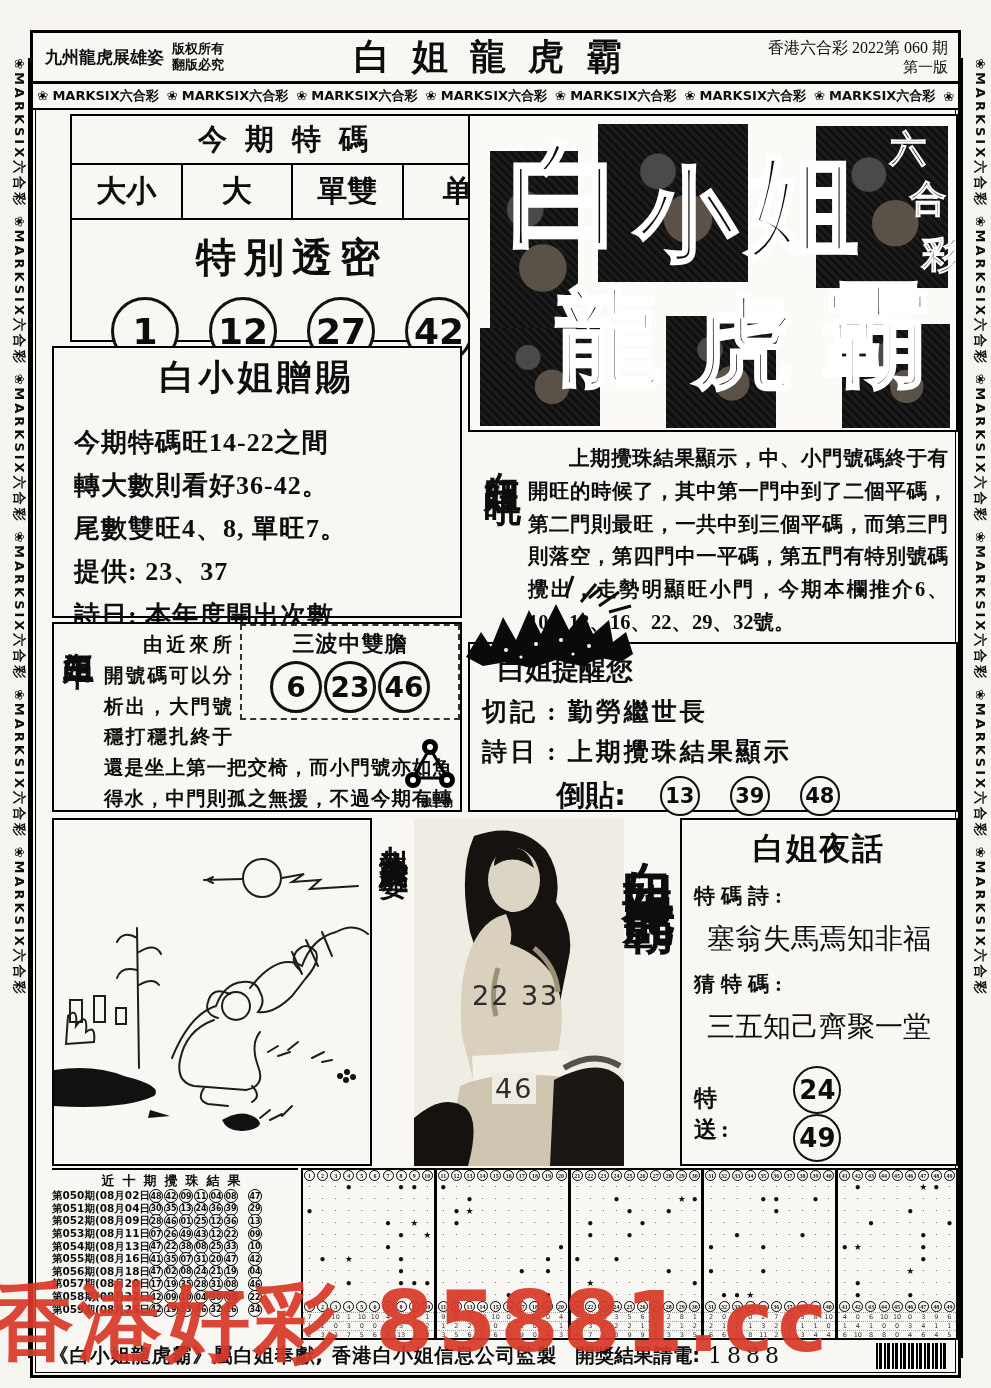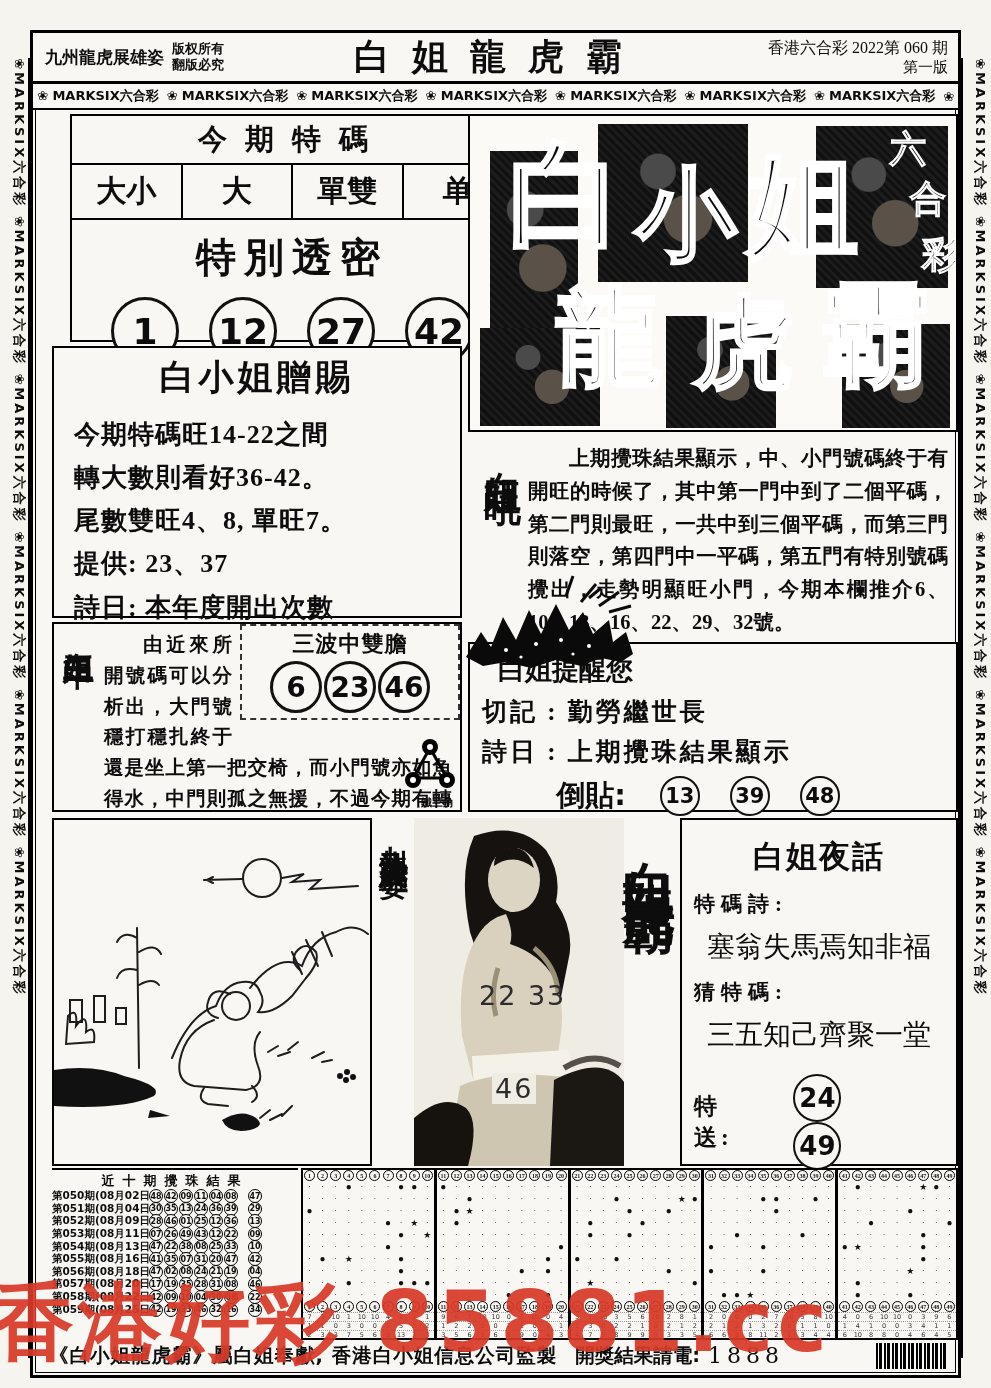--- a/index.html
+++ b/index.html
@@ -43,21 +43,21 @@
   .circ{display:inline-flex;align-items:center;justify-content:center;border:3px solid #111;border-radius:50%;font-weight:bold;font-family:"DejaVu Sans",sans-serif;background:#f8f7f3;}
   
   .sp-title{font-size:29px;font-weight:900;text-align:center;letter-spacing:18px;padding:4px 0 3px 0;border-bottom:2px solid #000;font-family:"DejaVu Sans",sans-serif;}
   .sp-row{display:flex;border-bottom:2px solid #000;}
   .sp-cell{flex:1;text-align:center;font-size:30px;font-weight:900;padding:6px 0;font-family:"DejaVu Sans",sans-serif;}
   .sp-cell + .sp-cell{border-left:2px solid #000;}
   .sp-sub{font-size:40px;font-weight:900;text-align:center;letter-spacing:8px;margin-top:10px;font-family:"DejaVu Serif",serif;}
   .sp-nums{display:flex;justify-content:center;gap:30px;margin-top:12px;}
   .sp-nums .circ{width:62px;height:62px;font-size:36px;border-width:3px;}
   
-  .gift-title{font-size:35px;font-weight:900;text-align:center;margin:6px 0 12px 0;letter-spacing:4px;font-family:"DejaVu Serif",serif;}
+  .gift-title{font-size:35px;font-weight:900;text-align:center;margin:6px 0 20px 0;letter-spacing:4px;font-family:"DejaVu Serif",serif;}
   .gift-line{font-size:26px;font-weight:bold;padding:0 20px;line-height:1.66;letter-spacing:1px;}
   
   .vtitle{writing-mode:vertical-rl;text-orientation:upright;font-weight:900;font-family:"DejaVu Serif",serif;}
   .t2-body{font-size:19.5px;line-height:1.58;text-align:justify;padding:6px 8px 0 4px;text-indent:2em;font-weight:bold;}
   .t2-inset{float:right;width:212px;border:2px dashed #333;margin:0 0 4px 8px;text-align:center;padding:3px 2px;background:#f8f7f3;}
   .t2-inset-title{font-size:22px;font-weight:900;letter-spacing:1px;font-family:"DejaVu Sans",sans-serif;}
   .t2-inset .circ{width:46px;height:46px;font-size:28px;border-width:3px;margin:2px 1px;}
   
   .mast{overflow:hidden;background:#fbfaf6;}
   .photo{position:absolute;background:
@@ -72,21 +72,21 @@
   .roar .vtitle{font-size:37px;width:52px;letter-spacing:6px;}
   .roar-body{font-size:20.5px;line-height:1.6;text-align:justify;text-indent:2em;font-weight:bold;padding-right:4px;}
   
   .rem{padding:8px 12px 0 12px;}
   .rem-title{font-size:27px;font-weight:900;font-family:"DejaVu Serif",serif;margin-left:16px;}
   .rem-line{font-size:25px;font-weight:bold;margin-top:7px;letter-spacing:3px;}
   .rem-paste{display:flex;align-items:center;gap:34px;margin-top:8px;justify-content:center;}
   .rem-paste-label{font-size:29px;font-weight:900;font-family:"DejaVu Sans",sans-serif;}
   .rem-paste .circ{width:36px;height:36px;font-size:21px;border-width:2px;}
   
-  .nt{padding:16px 12px;}
+  .nt{padding:8px 12px;}
   .nt-title{font-size:31px;font-weight:900;text-align:center;letter-spacing:2px;font-family:"DejaVu Sans",sans-serif;}
   .nt-label{font-size:21px;font-weight:900;margin-top:12px;letter-spacing:6px;}
   .nt-poem{font-size:28px;font-weight:normal;margin-top:10px;text-align:center;white-space:nowrap;}
   .nt-send{display:flex;align-items:center;gap:36px;margin-top:20px;}
   .nt-send-label{font-size:23px;font-weight:900;letter-spacing:4px;}
   .nt-send .circ{width:44px;height:44px;font-size:26px;border-width:2.5px;}
   
   .cp-num{position:absolute;font-size:27px;color:#2c2c2c;font-family:"DejaVu Sans",sans-serif;z-index:3;letter-spacing:2px;}
   
   .res-title{font-size:13px;font-weight:900;letter-spacing:8px;text-align:center;padding-top:2px;font-family:"DejaVu Sans",sans-serif;}
@@ -309,21 +309,21 @@
         <ellipse cx="100" cy="62" rx="26" ry="32" fill="#ddd5c4"></ellipse>
         <path d="M80,48 q20,-14 40,2 q-6,-22 -24,-20 q-16,2 -16,18 Z" fill="#15120f"></path>
         <path d="M92,96 q8,18 4,30 q30,10 44,34 q12,26 6,62 l-10,62 l-70,4 l-18,-70 q-6,-70 18,-104 q10,-14 26,-18 Z" fill="#d9d0bd"></path>
         <path d="M120,130 q22,18 24,44 M84,150 q-8,26 -2,48" stroke="#9a9078" stroke-width="5" fill="none"></path>
         <path d="M58,238 l96,-6 l6,34 l-100,8 Z" fill="#f4f1e8"></path>
         <path d="M46,268 q40,-18 112,-8 l14,88 l-140,0 Z" fill="#cfc6b1"></path>
         <path d="M0,300 q30,-26 52,-10 q14,14 2,58 l-54,0 Z" fill="#16130f"></path>
         <path d="M140,262 q50,-26 70,2 l0,84 l-74,0 Z" fill="#1b1713"></path>
         <path d="M150,250 q30,-18 56,-2" stroke="#55504a" stroke-width="6" fill="none"></path>
       </svg>
-      <div class="cp-num" style="left:105px;top:162px;">22 33</div>
+      <div class="cp-num" style="left:98px;top:162px;">22 33</div>
       <div class="cp-num" style="left:118px;top:255px;background:#efece4;padding:0 3px;">46</div>
       <div class="vtitle" style="position:absolute;right:0;top:2px;font-size:53px;letter-spacing:10px;line-height:1;">白姐龍虎霸</div>
     </div>
 
     <div class="abox bordered nt" style="left:647px;top:708px;width:278px;height:348px;">
       <div class="nt-title">白姐夜話</div>
       <div class="nt-label">特碼詩:</div>
       <div class="nt-poem">塞翁失馬焉知非福</div>
       <div class="nt-label">猜特碼:</div>
       <div class="nt-poem">三五知己齊聚一堂</div>

